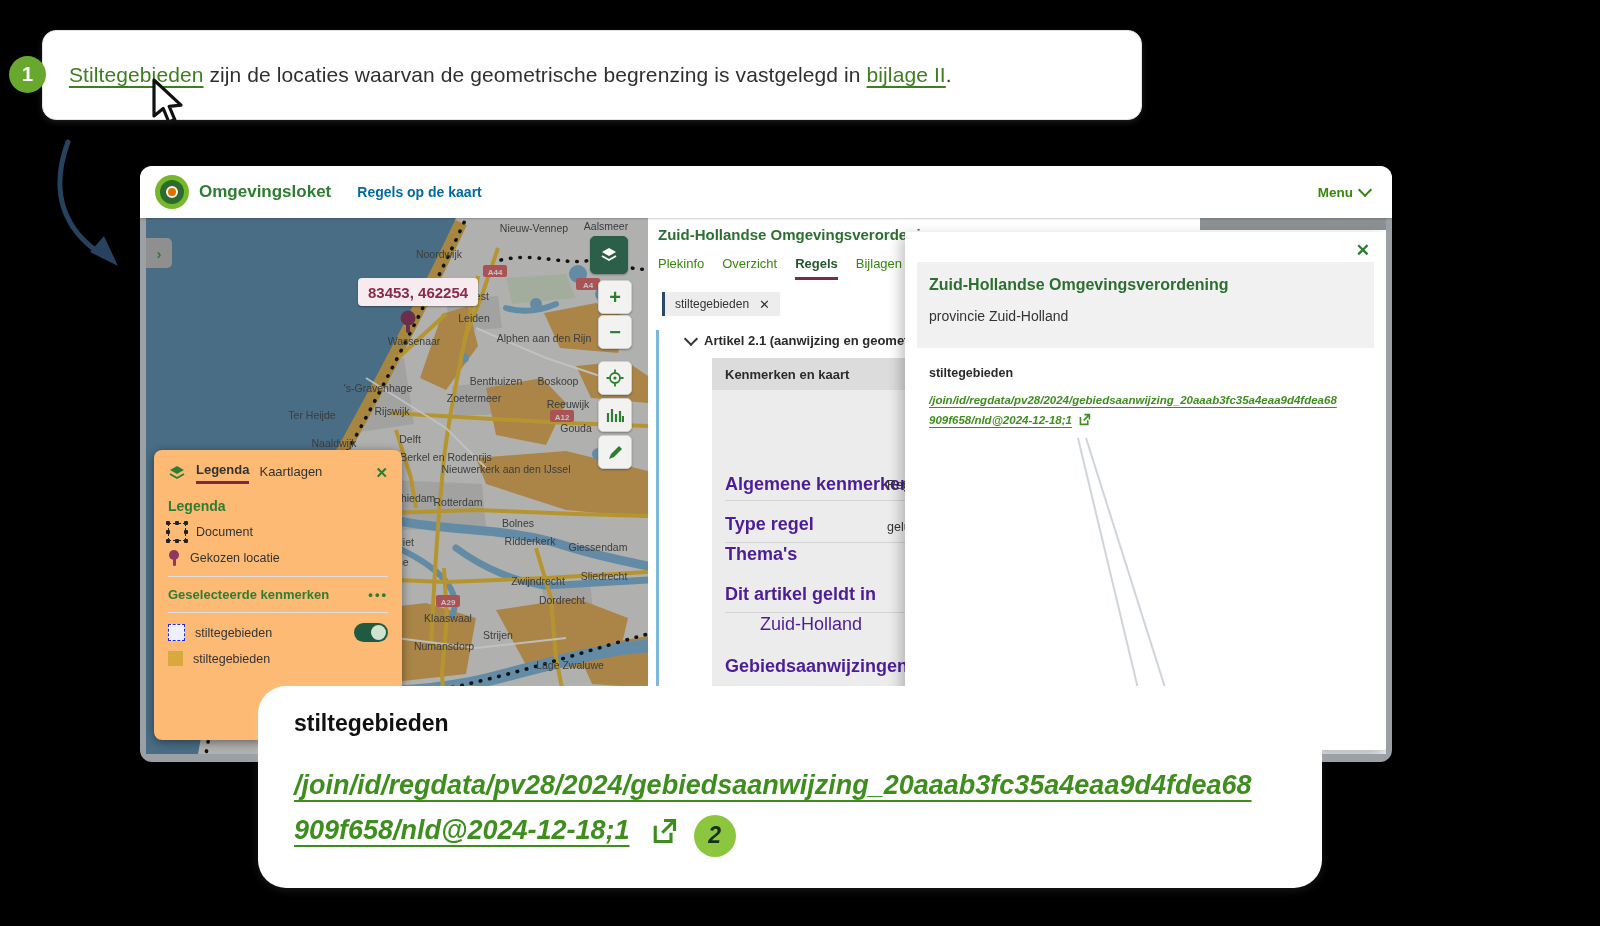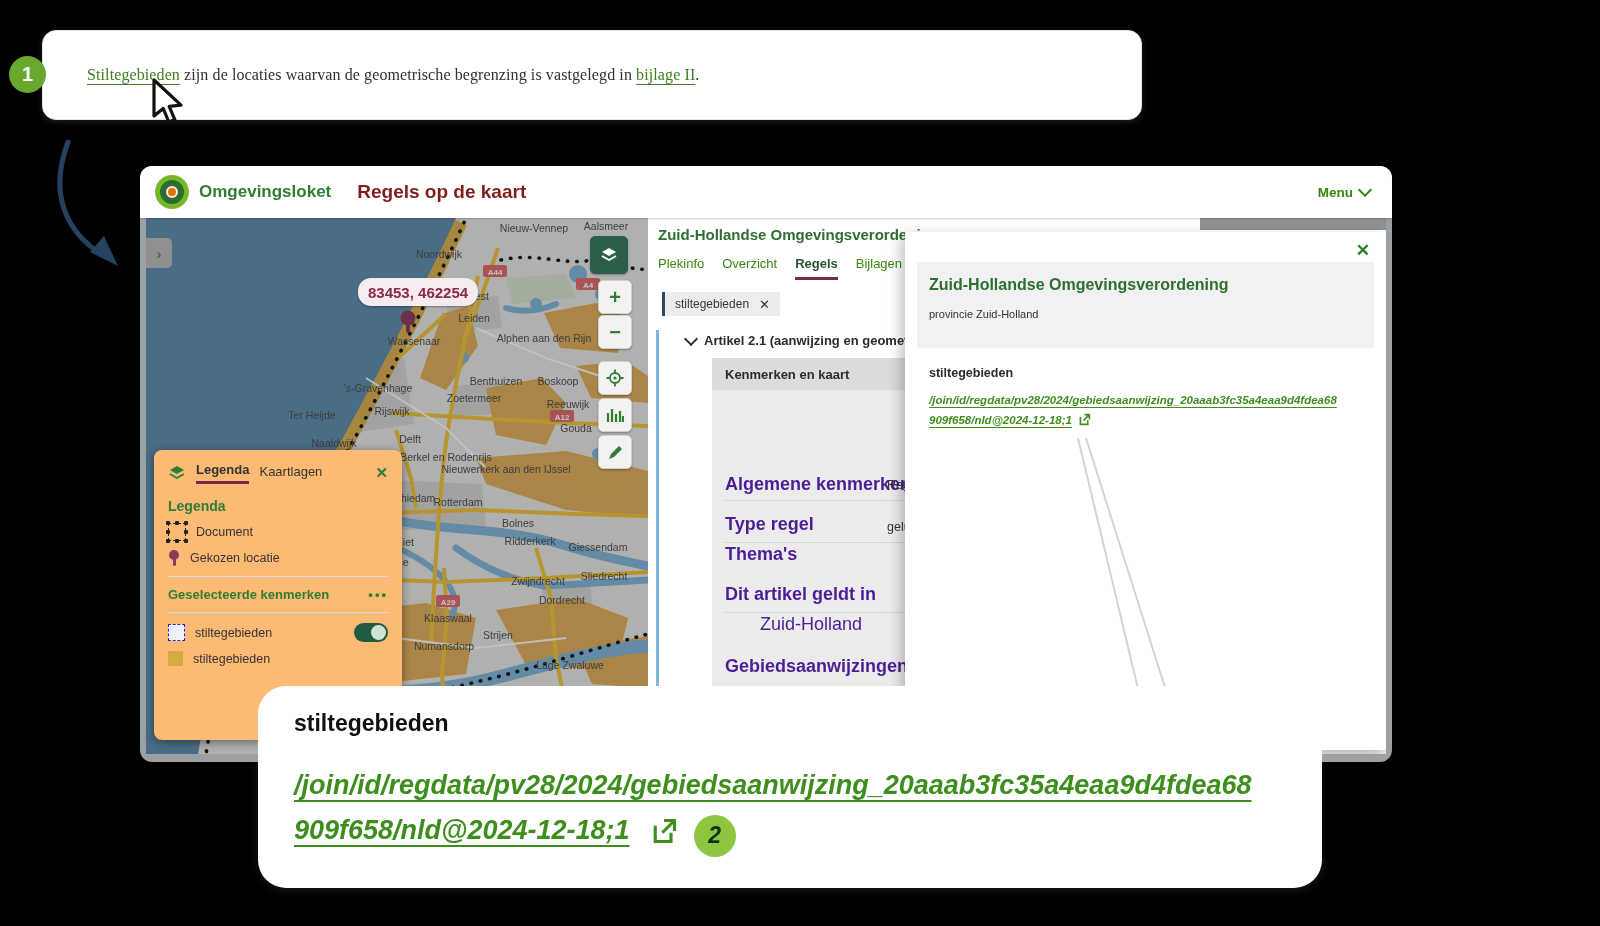--- a/index.html
+++ b/index.html
@@ -3,52 +3,52 @@
 <meta charset="utf-8">
 <style>
   html,body{margin:0;padding:0;background:#000;}
   body{font-family:"Liberation Sans", sans-serif; -webkit-font-smoothing:antialiased;}
   #stage{position:relative;width:1600px;height:926px;background:#000;overflow:hidden;}
   .abs{position:absolute;}
 
   
   .callout-top{left:42px;top:30px;width:1098px;height:88px;background:#fff;border:1px solid #e2e2e2;
     border-radius:14px;box-shadow:0 2px 6px rgba(255,255,255,.12);z-index:7;display:flex;align-items:center;}
-  .callout-top .txt{margin-left:44px;font-size:16px;color:#2f3033;letter-spacing:.1px;font-family:Liberation Serif, serif;}
+  .callout-top .txt{margin-left:26px;font-size:21px;color:#2f3033;letter-spacing:.1px;}
   .callout-top a{color:#3e7d20;text-decoration:underline;text-underline-offset:4px;cursor:pointer;}
   .badge{border-radius:50%;background:#69a82e;color:#fff;display:flex;align-items:center;justify-content:center;
     font-weight:bold;z-index:8;}
   .badge1{left:9px;top:56px;width:37px;height:37px;font-size:20px;}
   .badge2{position:relative;width:42px;height:42px;font-size:23px;background:#8cc63f;color:#133018;display:inline-flex;flex:none;}
 
   
   .anno{z-index:8;pointer-events:none;}
 
   
   .window{left:140px;top:166px;width:1252px;height:596px;background:#9aa0a4;border-radius:12px;
     box-shadow:0 4px 18px rgba(0,0,0,.7);z-index:1;}
   .win-header{position:absolute;left:0;top:0;right:0;height:52px;background:#fff;border-radius:12px 12px 0 0;
     display:flex;align-items:center;box-shadow:0 1px 2px rgba(0,0,0,.2);z-index:3;}
   .logo{width:34px;height:34px;border-radius:50%;background:#76b82a;margin-left:15px;position:relative;flex:none;}
   .logo:before{content:"";position:absolute;inset:5px;border-radius:50%;background:#2d6a2d;}
   .logo:after{content:"";position:absolute;inset:11px;border-radius:50%;background:#e17000;border:2px solid #f4f2ea;}
   .brand{margin-left:10px;font-size:17px;font-weight:bold;color:#2f7d32;}
-  .apptitle{margin-left:26px;font-size:19px;font-weight:bold;color:#7f1d1d;}
+  .apptitle{margin-left:26px;font-size:14px;font-weight:bold;color:#0369a1;}
   .menu{margin-left:auto;margin-right:22px;font-size:13.5px;font-weight:bold;color:#39870c;display:flex;align-items:center;gap:7px;cursor:pointer;}
   .chev{width:8px;height:8px;border-right:2px solid #39870c;border-bottom:2px solid #39870c;transform:rotate(45deg);margin-top:-4px;}
   .win-body{position:absolute;left:6px;right:6px;top:52px;bottom:8px;background:#fff;overflow:hidden;}
 
   
   .map-pane{position:absolute;left:0;top:0;width:502px;height:100%;overflow:hidden;background:#e9e7e2;}
   .map-dim{position:absolute;inset:0;background:rgba(8,14,20,.25);z-index:2;}
   svg text.city{font-family:"Liberation Sans",sans-serif;font-size:10.5px;fill:#4c4c4c;}
   svg text.shield{font-family:"Liberation Sans",sans-serif;font-size:8px;fill:#fff;font-weight:bold;text-anchor:middle;}
   .expand-tab{left:0;top:20px;width:26px;height:30px;background:#8f8f8f;border-radius:0 5px 5px 0;z-index:3;
     display:flex;align-items:center;justify-content:center;color:#2f7d32;font-weight:bold;font-size:15px;cursor:pointer;}
-  .coords{left:212px;top:60px;height:28px;padding:0 10px;background:#f6ebee;border-radius:13px;z-index:3;
+  .coords{left:212px;top:60px;height:28px;padding:0 10px;background:#f6ebee;border-radius:4px;z-index:3;
     display:flex;align-items:center;font-size:15px;font-weight:bold;color:#8a2a4a;box-shadow:0 1px 2px rgba(0,0,0,.35);}
   .mapbtn{width:32px;height:32px;background:#f2f2f0;border:1px solid #cfcfcf;border-radius:5px;z-index:3;
     display:flex;align-items:center;justify-content:center;cursor:pointer;box-shadow:0 1px 2px rgba(0,0,0,.3);}
   .mapbtn.dark{background:#2c5f4a;border-color:#2c5f4a;width:36px;height:36px;}
   .pm{font-size:20px;font-weight:bold;color:#2f7d32;line-height:1;}
   .scalebar{left:14px;top:505px;width:72px;height:15px;background:rgba(255,255,255,.75);border-bottom:2px solid #333;
     z-index:3;font-size:8.5px;color:#333;display:flex;align-items:center;justify-content:center;}
 
   
   .legend{left:8px;top:232px;width:248px;height:290px;background:#fdba74;border-radius:8px;z-index:4;
@@ -93,21 +93,21 @@
   .bold{font-weight:bold;}
   .stub{position:absolute;left:13px;top:330px;width:36px;height:10px;background:#e2a33c;border-radius:3px 3px 0 0;}
   .topstrip{position:absolute;left:552px;top:0;right:0;height:12px;background:#8d9196;}
 
   
   .modal{position:absolute;left:759px;top:14px;width:481px;height:518px;background:#fff;z-index:5;
     box-shadow:-4px 4px 14px rgba(0,0,0,.25);border-radius:2px;}
   .modal .close{position:absolute;right:16px;top:8px;color:#2f7d32;font-size:17px;font-weight:bold;cursor:pointer;}
   .modal .mhead{position:absolute;left:12px;right:12px;top:30px;height:86px;background:#f1f1f1;padding:14px 12px;box-sizing:border-box;}
   .modal .mtitle{font-size:16px;font-weight:bold;color:#2d6e31;}
-  .modal .msub{margin-top:14px;font-size:11px;color:#333;}
+  .modal .msub{margin-top:14px;font-size:14px;color:#333;}
   .modal .mterm{position:absolute;left:24px;top:134px;font-size:12.5px;font-weight:bold;color:#2b2b2b;}
   .modal .mlink{position:absolute;left:24px;top:158px;width:430px;font-size:11.5px;line-height:1.75;
     font-style:italic;font-weight:bold;color:#3e8e1e;cursor:pointer;}
   .modal .mlink .u{text-decoration:underline;text-underline-offset:3px;}
   .ext-ic{display:inline-block;vertical-align:-2px;margin-left:6px;}
 
   
   .beam{left:0;top:0;width:1600px;height:926px;z-index:6;pointer-events:none;}
 
   

